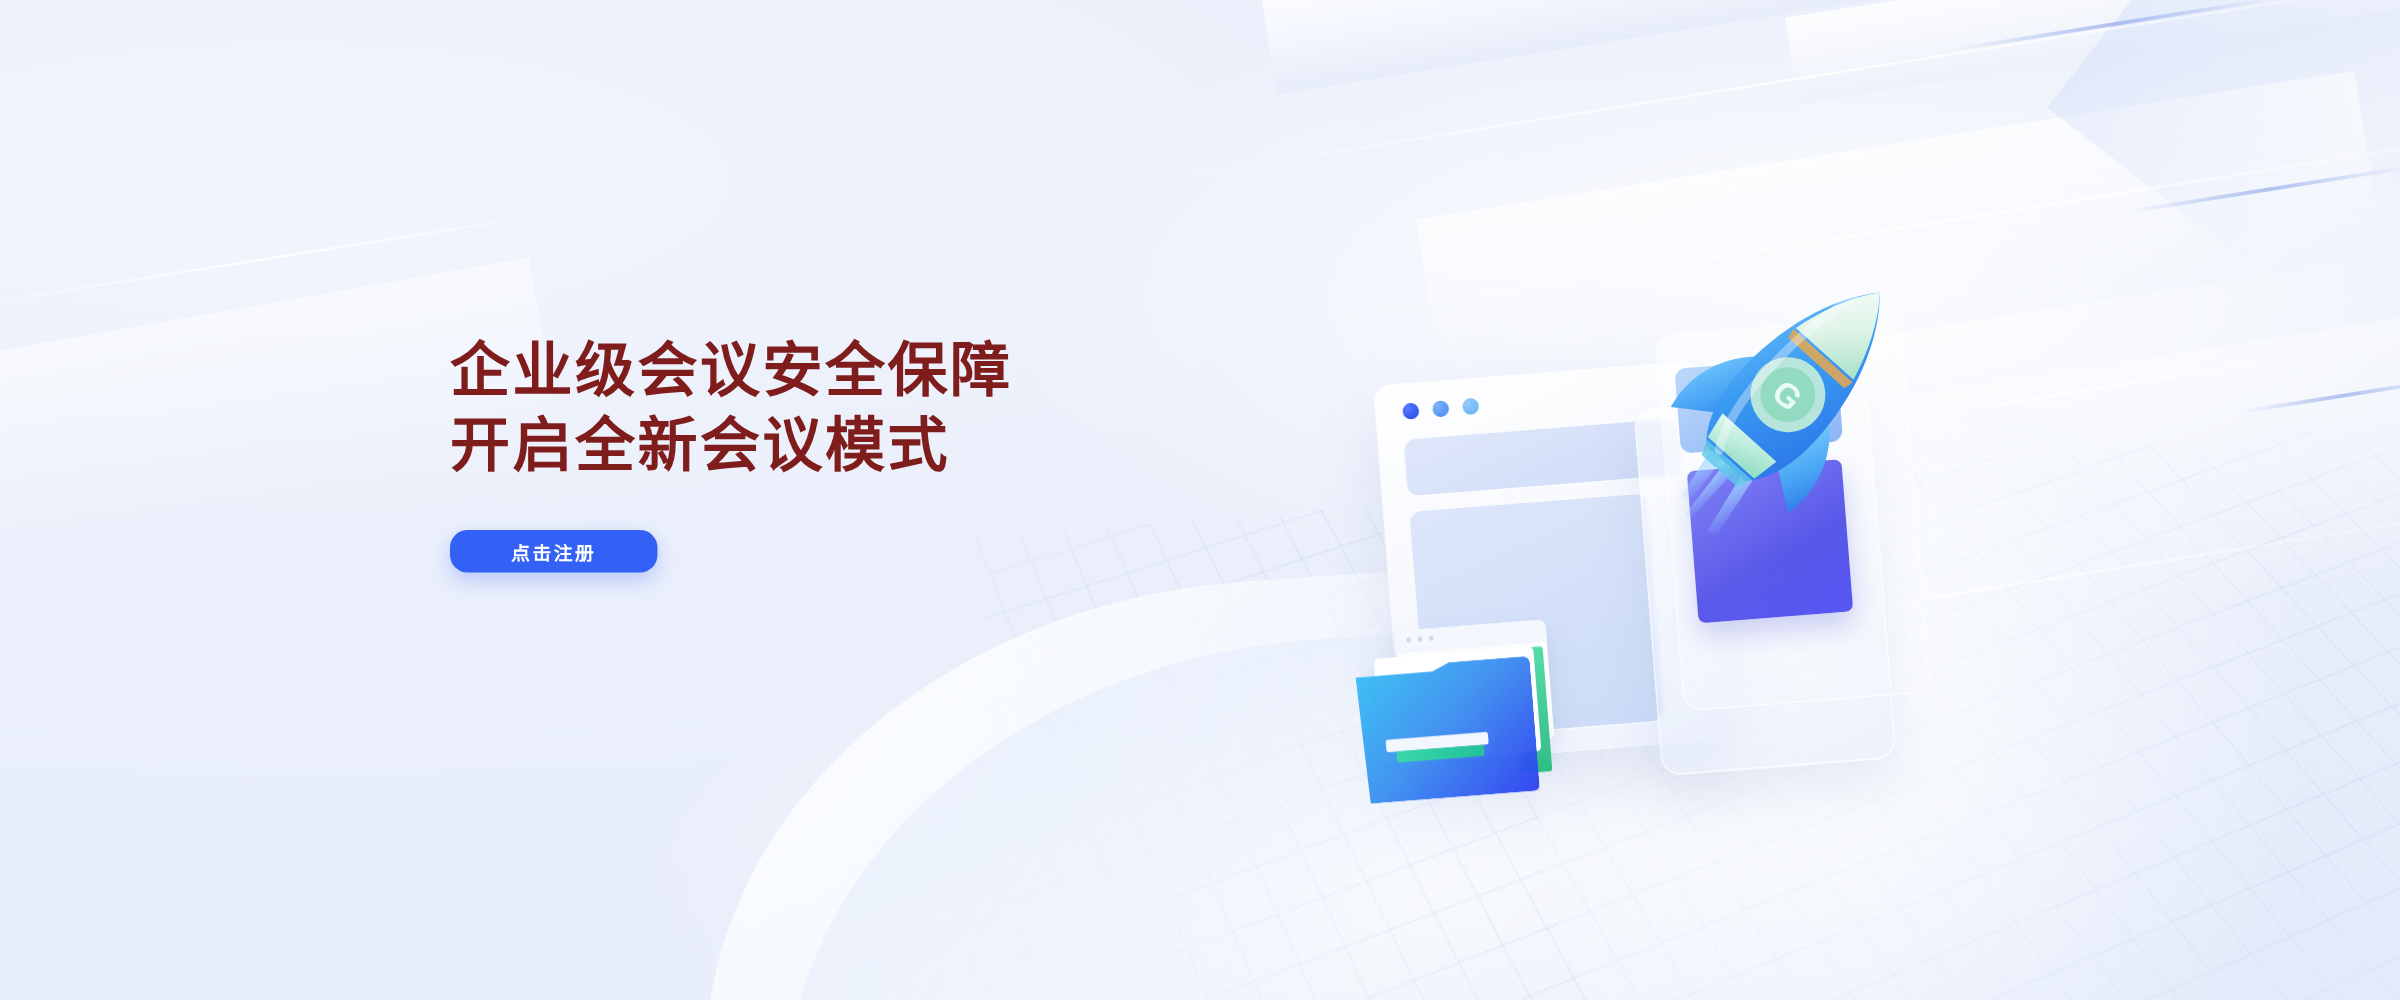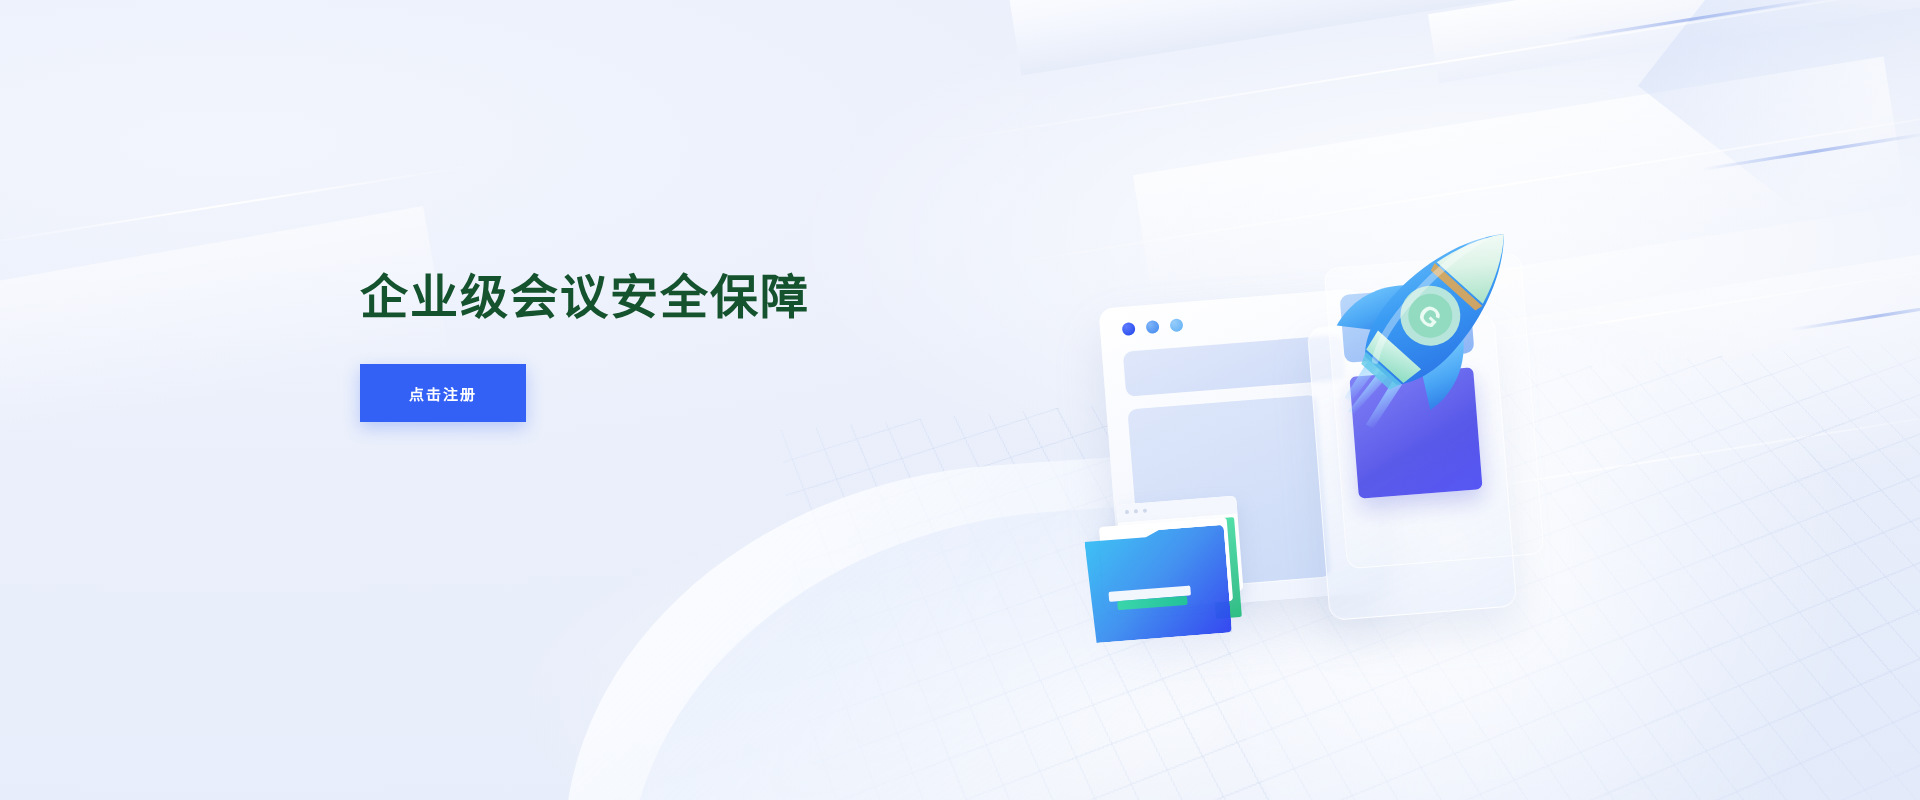--- a/index.html
+++ b/index.html
@@ -78,30 +78,30 @@
     transform:rotate(-4deg);
   }
   .glowball{
     position:absolute;left:1230px;top:320px;width:640px;height:640px;border-radius:50%;
     background:radial-gradient(circle at 35% 35%, rgba(255,255,255,.95) 0%, rgba(246,249,255,.45) 45%, rgba(246,249,255,0) 70%);
   }
 
   
   .copy{position:absolute;left:360px;top:268px;width:640px;}
   .headline{
-    margin:0;color:#14532d;font-weight:700;letter-spacing:2px;
+    margin:0;color:#7f1d1d;font-weight:700;letter-spacing:2px;
     font-size:48px;line-height:60px;white-space:nowrap;
   }
   .sub{
     margin:46px 0 0 0;color:#2f3548;font-size:16.5px;line-height:33px;
     letter-spacing:.3px;max-width:592px;
   }
   .cta{
     display:inline-flex;align-items:center;justify-content:center;
-    margin-top:36px;width:166px;height:58px;border:none;border-radius:0;
+    margin-top:36px;width:166px;height:34px;border:none;border-radius:14px;
     background:#3461f5;color:#fff;font-size:15px;letter-spacing:2px;font-weight:700;
     font-family:"Liberation Sans","DejaVu Sans",sans-serif;cursor:pointer;
     box-shadow:0 6px 16px rgba(52,97,245,.28);
   }
 
   
   .art{position:absolute;left:1080px;top:200px;width:520px;height:470px;}
 
   
   .card-main{
@@ -224,20 +224,21 @@
   <div class="bluehint bh2"></div>
   <div class="bluehint bh3"></div>
 
   <div class="mesh"></div>
   <div class="swoosh"></div>
   <div class="swoosh2"></div>
   <div class="glowball"></div>
 
   <div class="copy">
     <h1 class="headline">企业级会议安全保障</h1>
+    <h1 class="headline">开启全新会议模式</h1>
     <button class="cta">点击注册</button>
   </div>
 
   <div class="art">
 
     <div class="card-main">
       <div class="dots">
         <span class="dot d1"></span>
         <span class="dot d2"></span>
         <span class="dot d3"></span>

